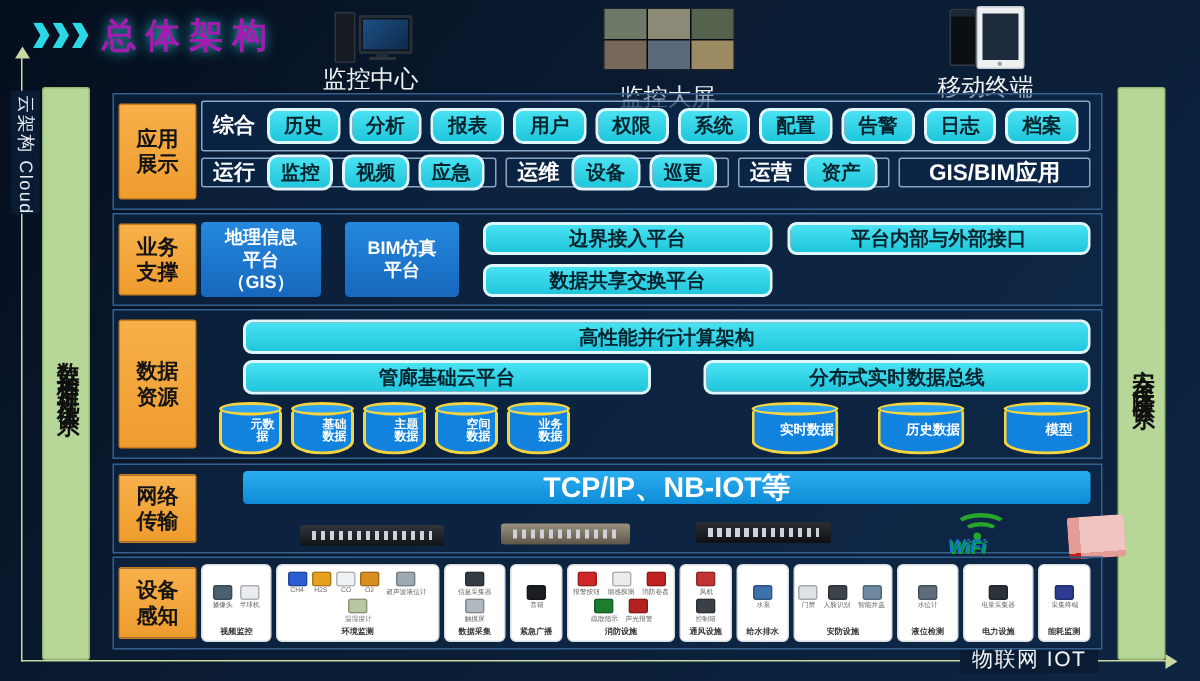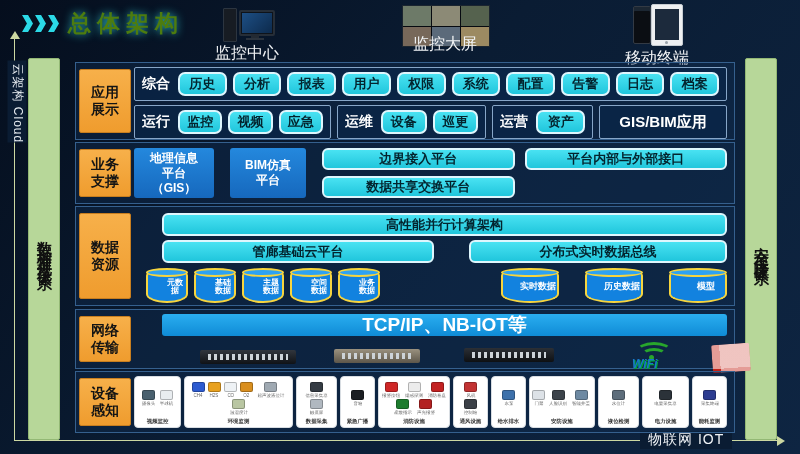--- a/index.html
+++ b/index.html
@@ -7,41 +7,41 @@
     width:800px;height:454px;overflow:hidden;position:relative;
     background:linear-gradient(130deg,#050e1d 0%,#0a1c33 45%,#0e2542 100%);
     font-family:"Liberation Sans","DejaVu Sans",sans-serif;
     -webkit-font-smoothing:antialiased;
   }
   .abs{position:absolute;}
   
   .chev{display:inline-block;width:11px;height:17px;background:#2bd9e6;
     clip-path:polygon(0 0,55% 0,100% 50%,55% 100%,0 100%,45% 50%);margin-right:2px;}
   .chevrons{left:22px;top:15px;display:flex;}
-  .title{left:68px;top:8px;font-size:23px;font-weight:bold;color:#4d7c0f;
+  .title{left:68px;top:8px;font-size:23px;font-weight:bold;color:#a21caf;
     letter-spacing:6px;text-shadow:0 0 8px rgba(56,230,239,.75);}
   .node-label{color:#f2f4f6;font-size:16px;text-align:center;}
   
   .ws{left:221px;top:6px;width:52px;height:36px;}
   .ws .tower{position:absolute;left:2px;top:2px;width:12px;height:32px;background:#171c23;border:1px solid #2c3540;border-radius:1px;}
   .ws .mon{position:absolute;left:18px;top:4px;width:32px;height:22px;background:#0e131a;border:2px solid #262e38;border-radius:2px;}
   .ws .scr{position:absolute;inset:1px;background:linear-gradient(135deg,#1d4f85,#0d2a4c);}
   .ws .stand{position:absolute;left:30px;top:28px;width:8px;height:4px;background:#232a33;}
   .ws .base{position:absolute;left:25px;top:32px;width:18px;height:2px;background:#2b333d;}
   
   .vw{left:402px;top:5px;width:86px;height:40px;display:grid;grid-template-columns:1fr 1fr 1fr;grid-template-rows:1fr 1fr;gap:1px;background:#060a10;border:1px solid #1b2530;}
   .vw span{display:block;}
   
   .mob{left:631px;top:4px;width:52px;height:42px;}
   .mob .phone{position:absolute;left:2px;top:2px;width:16px;height:36px;background:#0b0e13;border:1px solid #333a44;border-radius:2px;box-shadow:inset 0 4px 0 #1c2733;}
   .mob .tab{position:absolute;left:20px;top:0;width:30px;height:40px;background:#eef0f2;border:1px solid #c6ccd2;border-radius:2px;}
   .mob .tabscr{position:absolute;inset:4px 3px 5px 3px;background:#1c2a3c;}
   .mob .home{position:absolute;left:13px;bottom:1px;width:3px;height:3px;border-radius:50%;background:#9aa2aa;}
   .lbl-ws{left:214px;top:43px;width:66px;}
-  .lbl-vw{left:412px;top:34px;width:66px;}
+  .lbl-vw{left:412px;top:55px;width:66px;}
   .lbl-mob{left:624px;top:48px;width:66px;}
   
   .vaxis{left:14px;top:38px;width:1px;height:403px;background:#ccd8a2;}
   .vaxis-head{left:10px;top:31px;width:0;height:0;border-left:5px solid transparent;border-right:5px solid transparent;border-bottom:8px solid #ccd8a2;}
   .haxis{left:14px;top:440px;width:766px;height:1px;background:#ccd8a2;}
   .haxis-head{left:777px;top:436px;width:0;height:0;border-top:5px solid transparent;border-bottom:5px solid transparent;border-left:8px solid #ccd8a2;}
   .cloud-label{left:-24px;top:92px;width:76px;text-align:center;transform:rotate(90deg);
     color:#e8edf2;font-size:12px;background:#0a1c33;padding:1px 3px;letter-spacing:1px;white-space:nowrap;}
   .iot-label{left:640px;top:431px;background:#0a1c33;padding:0 8px;color:#f0f3f6;font-size:14px;letter-spacing:1px;}
   
@@ -62,21 +62,21 @@
     color:#141414;font-weight:bold;font-size:14px;line-height:1.2;white-space:pre-line;text-align:center;}
   .content{position:absolute;left:58px;right:7px;top:0;bottom:0;}
   
   .groupbox{border:1px solid #87a6c8;background:rgba(10,38,74,.55);border-radius:2px;
     display:flex;align-items:center;box-sizing:border-box;padding:0 7px;gap:8px;}
   .line1{position:absolute;left:0;right:0;top:4px;height:34px;}
   .prefix{color:#ffffff;font-weight:bold;font-size:14px;white-space:nowrap;}
   .btn-row{display:flex;flex:1;justify-content:space-between;align-items:center;gap:6px;min-width:0;}
   .cbtn{background:linear-gradient(180deg,#49e2f2,#20c6dc);border:2px solid #def6fd;border-radius:7px;
     color:#03242e;font-weight:bold;font-size:13px;padding:1px 4px;text-align:center;flex:1;white-space:nowrap;}
-  .line2{position:absolute;left:0;right:0;top:42px;height:34px;display:flex;gap:6px;}
+  .line2{position:absolute;left:0;right:0;top:42px;height:20px;display:flex;gap:6px;}
   .contents{display:contents;}
   .g2{flex-basis:0;}
   .gisbox{flex:21 1 0;justify-content:center;color:#ffffff;font-weight:bold;font-size:15px;}
   
   .p2 .content{display:flex;align-items:center;gap:16px;padding:6px 0;box-sizing:border-box;}
   .plat{background:linear-gradient(180deg,#2488dd,#1668bd);border-radius:3px;color:#fff;font-weight:bold;
     font-size:12px;text-align:center;white-space:pre-line;display:flex;align-items:center;justify-content:center;
     height:50px;line-height:1.25;}
   .plat1{width:80px;}
   .plat2{width:76px;}

